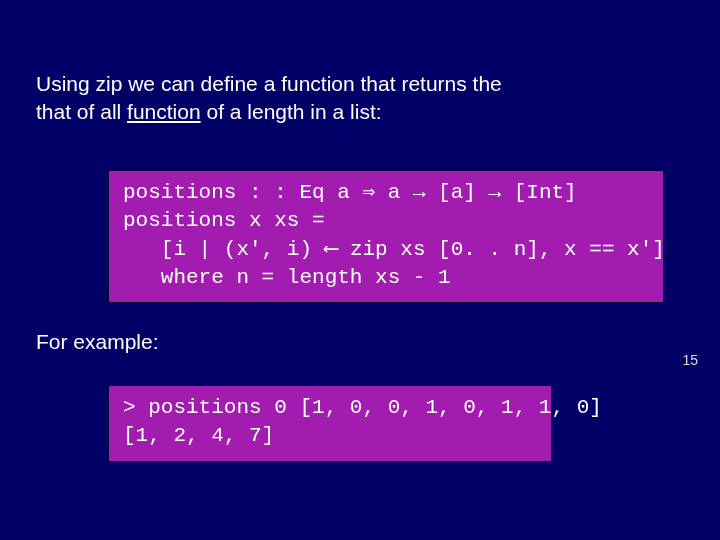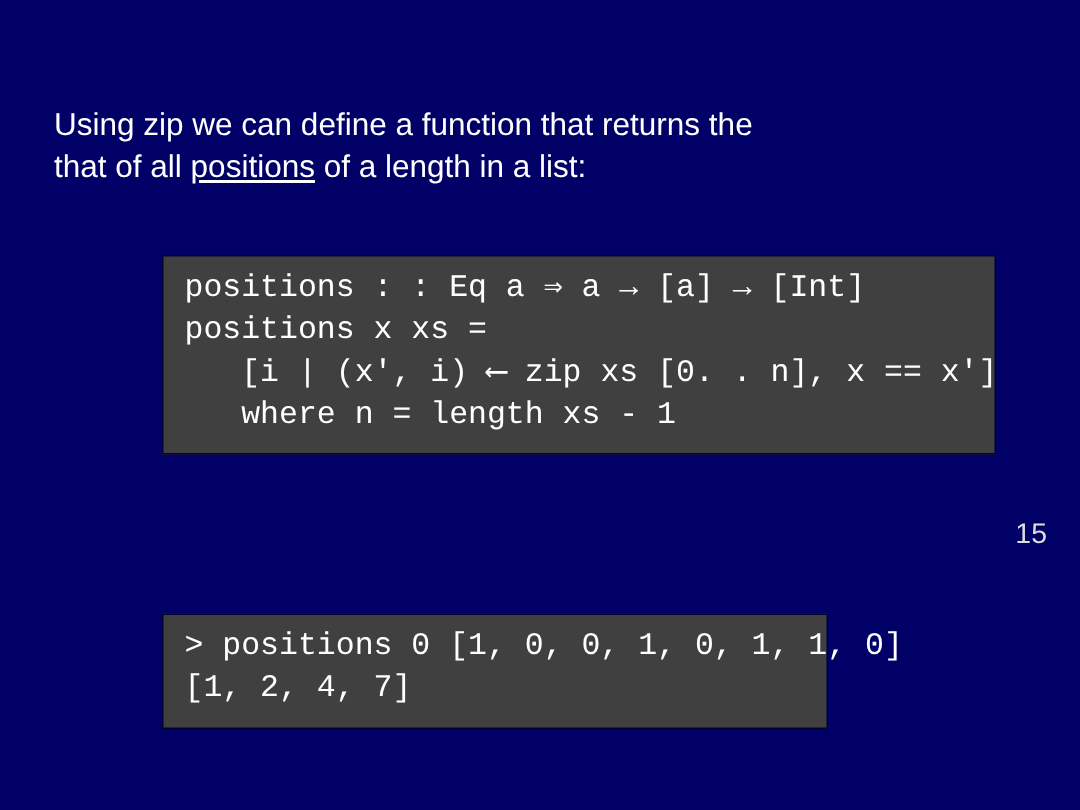--- a/index.html
+++ b/index.html
@@ -25,21 +25,21 @@
     width: 640px;
     font-size: 21px;
     line-height: 1.35;
     color: #ffffff;
   }
   .u {
     text-decoration: underline;
   }
   .code-box {
     position: absolute;
-    background: #404040;
+    background: #a21caf;
     border: 1px solid #000033;
     font-family: "Courier New", Courier, monospace;
     font-size: 21px;
     line-height: 1.35;
     color: #ffffff;
     padding: 8px 14px 10px 14px;
     box-sizing: border-box;
     white-space: pre;
   }
   #code1 {
@@ -51,44 +51,44 @@
     position: absolute;
     left: 36px;
     top: 330px;
     font-size: 21px;
     color: #ffffff;
   }
   #code2 {
     left: 108px;
     top: 385px;
     width: 444px;
-    margin-top: 24px;
   }
   .page-num {
     position: absolute;
     right: 22px;
     bottom: 16px;
-    font-size: 19px;
+    font-size: 14px;
     color: #dddddd;
   }
 </style>
 </head>
 <body>
 
 <div class="slide">
 
   <div class="body-text">
     <span>Using zip we can define a function that returns the</span><br>
-    <span>that of all </span><span class="u">positions</span><span> of a length in a list:</span>
+    <span>that of all </span><span class="u">function</span><span> of a length in a list:</span>
   </div>
 
   <div id="code1" class="code-box"><span>positions : : Eq a ⇒ a → [a] → [Int]</span>
 <span>positions x xs =</span>
 <span>   [i | (x', i) ⟵ zip xs [0. . n], x == x']</span>
 <span>   where n = length xs - 1</span></div>
 
+  <div class="for-example">For example:</div>
 
   <div id="code2" class="code-box"><span>&gt; positions 0 [1, 0, 0, 1, 0, 1, 1, 0]</span>
 <span>[1, 2, 4, 7]</span></div>
 
   <div class="page-num">15</div>
 
 </div>
 
 </body></html>

